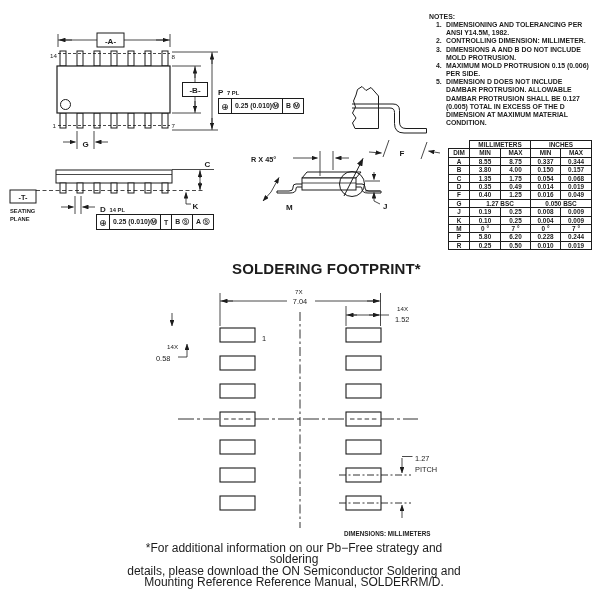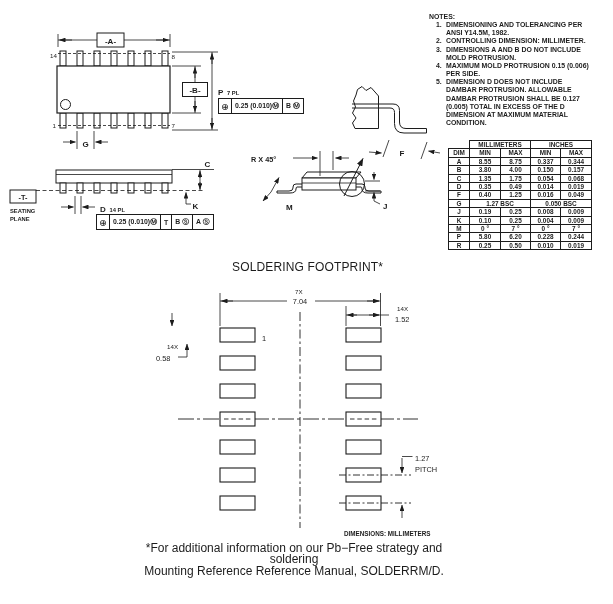--- a/index.html
+++ b/index.html
@@ -31,21 +31,21 @@
   .note-num { width:17px; flex:none; box-sizing:border-box; padding-left:7px; }
   .note-lines { flex:1; }
 
   
   #dimtable { left:448px; top:140px; }
   table.dt { border-collapse:collapse; table-layout:fixed; font-size:6.4px; font-weight:bold; }
   table.dt td { border:1px solid #1c1c1c; text-align:center; padding:0; height:7.4px;
                 line-height:7.4px; background:#fff; }
   table.dt td.blank { border:none; }
 
-  #fp-title { left:232px; top:260px; font-size:12px; font-weight:normal; letter-spacing:0.15px; }
+  #fp-title { left:232px; top:260px; font-size:15px; font-weight:bold; letter-spacing:0.15px; }
 
   #footer { left:126px; top:543px; width:336px; text-align:center; font-size:12px;
             line-height:11.3px; }
 </style>
 </head>
 <body>
 
 <div id="canvas">
 
   <svg width="613" height="604" viewBox="0 0 613 604">
@@ -452,16 +452,17 @@
             <td>0.019</td>
           </tr>
     </tbody>
       </table>
   </div>
 
   <div id="fp-title" class="abs">SOLDERING FOOTPRINT*</div>
 
   <div id="footer" class="abs">
     <div>*For additional information on our Pb−Free strategy and soldering</div>
+    <div>details, please download the ON Semiconductor Soldering and</div>
     <div>Mounting Reference Reference Manual, SOLDERRM/D.</div>
   </div>
 
 </div>
 
 </body></html>

